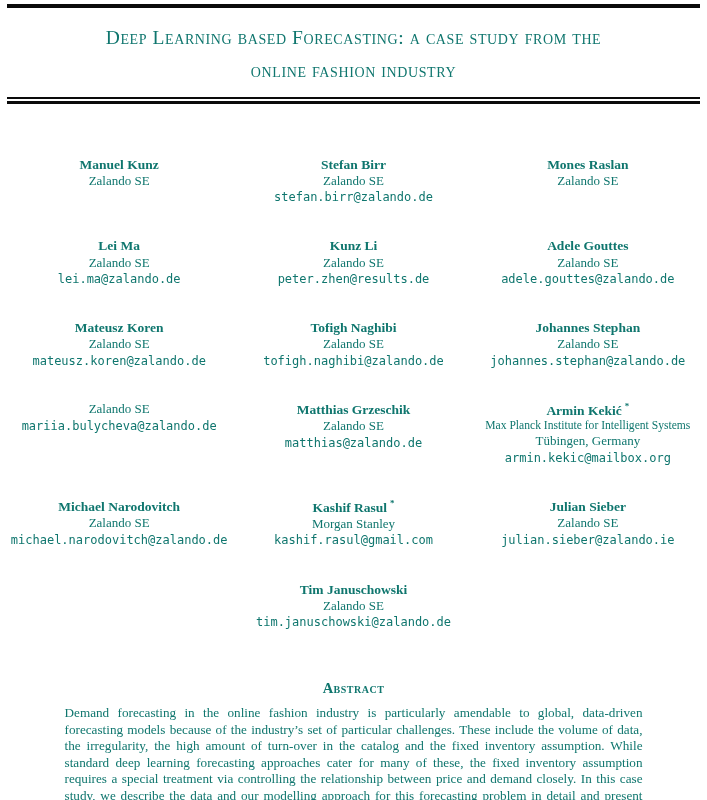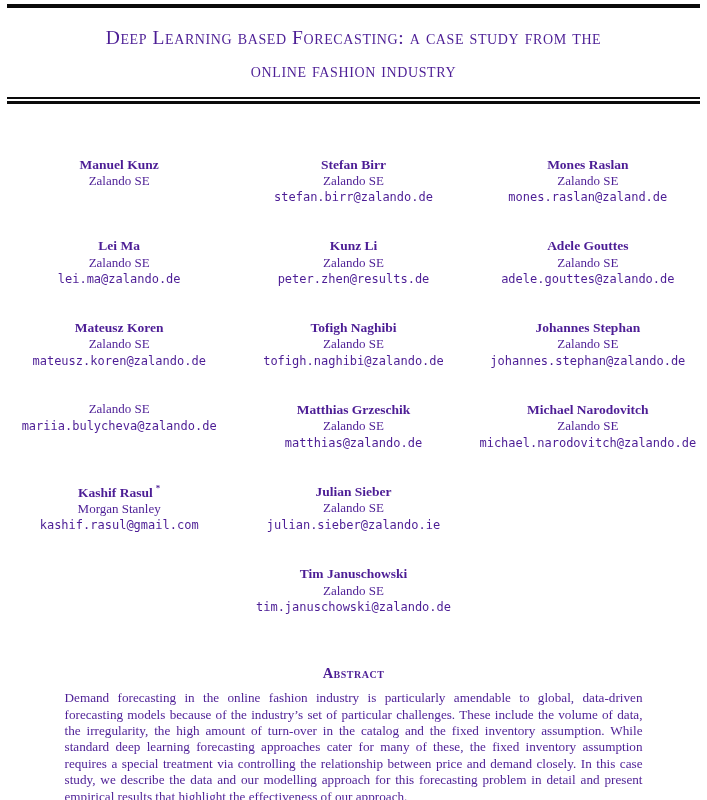--- a/index.html
+++ b/index.html
@@ -1,19 +1,19 @@
 <!DOCTYPE html>
 <html><head>
 <meta charset="utf-8">
 <style>
   html,body{margin:0;padding:0;background:#ffffff;}
   .page{
     position:relative;
     width:707px;height:800px;
-    background:#fff;color:#4c1d95;
+    background:#fff;color:#0f766e;
     font-family:"Liberation Serif", serif;
     overflow:hidden;
   }
   
   .rule-top{height:4px;background:#0a0a0a;margin:4px 7px 0 7px;}
   .title{
     text-align:center;
     font-variant:small-caps;
     font-size:19.5px;
     letter-spacing:0.6px;
@@ -80,21 +80,20 @@
       <div class="aff">Zalando SE</div>
     </div>
     <div class="author">
       <div class="name">Stefan Birr</div>
       <div class="aff">Zalando SE</div>
       <div class="email">stefan.birr@zalando.de</div>
     </div>
     <div class="author">
       <div class="name">Mones Raslan</div>
       <div class="aff">Zalando SE</div>
-      <div class="email">mones.raslan@zaland.de</div>
     </div>
 
     <div class="author">
       <div class="name">Lei Ma</div>
       <div class="aff">Zalando SE</div>
       <div class="email">lei.ma@zalando.de</div>
     </div>
     <div class="author">
       <div class="name">Kunz Li</div>
       <div class="aff">Zalando SE</div>
@@ -124,20 +123,26 @@
 
     <div class="author">
       <div class="aff">Zalando SE</div>
       <div class="email">mariia.bulycheva@zalando.de</div>
     </div>
     <div class="author">
       <div class="name">Matthias Grzeschik</div>
       <div class="aff">Zalando SE</div>
       <div class="email">matthias@zalando.de</div>
     </div>
+    <div class="author">
+      <div class="name"><span>Armin Kekić</span><sup>*</sup></div>
+      <div class="aff wide">Max Planck Institute for Intelligent Systems</div>
+      <div class="aff">Tübingen, Germany</div>
+      <div class="email">armin.kekic@mailbox.org</div>
+    </div>
 
     <div class="author">
       <div class="name">Michael Narodovitch</div>
       <div class="aff">Zalando SE</div>
       <div class="email">michael.narodovitch@zalando.de</div>
     </div>
     <div class="author">
       <div class="name"><span>Kashif Rasul</span><sup>*</sup></div>
       <div class="aff">Morgan Stanley</div>
       <div class="email">kashif.rasul@gmail.com</div>

